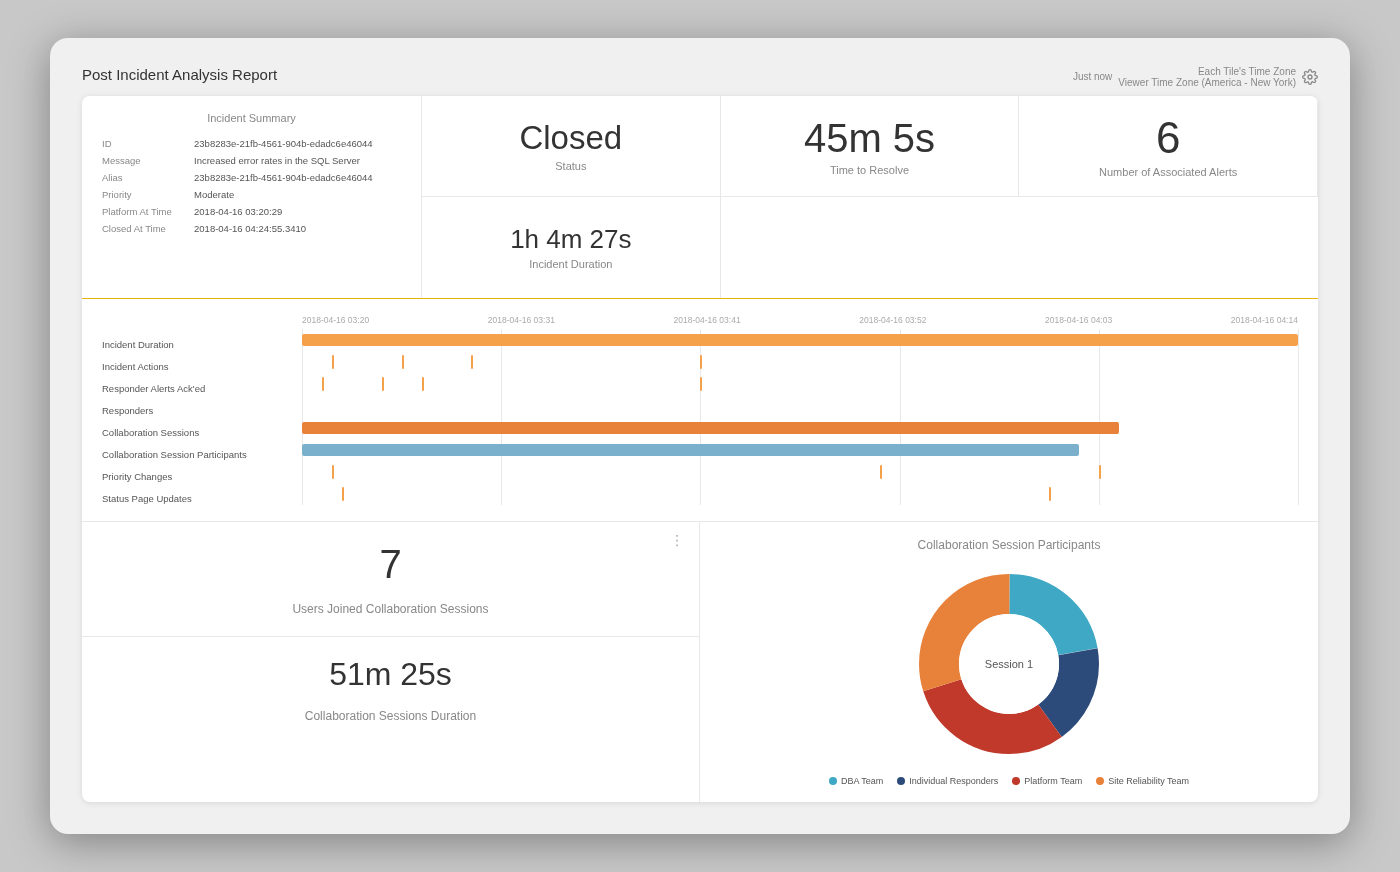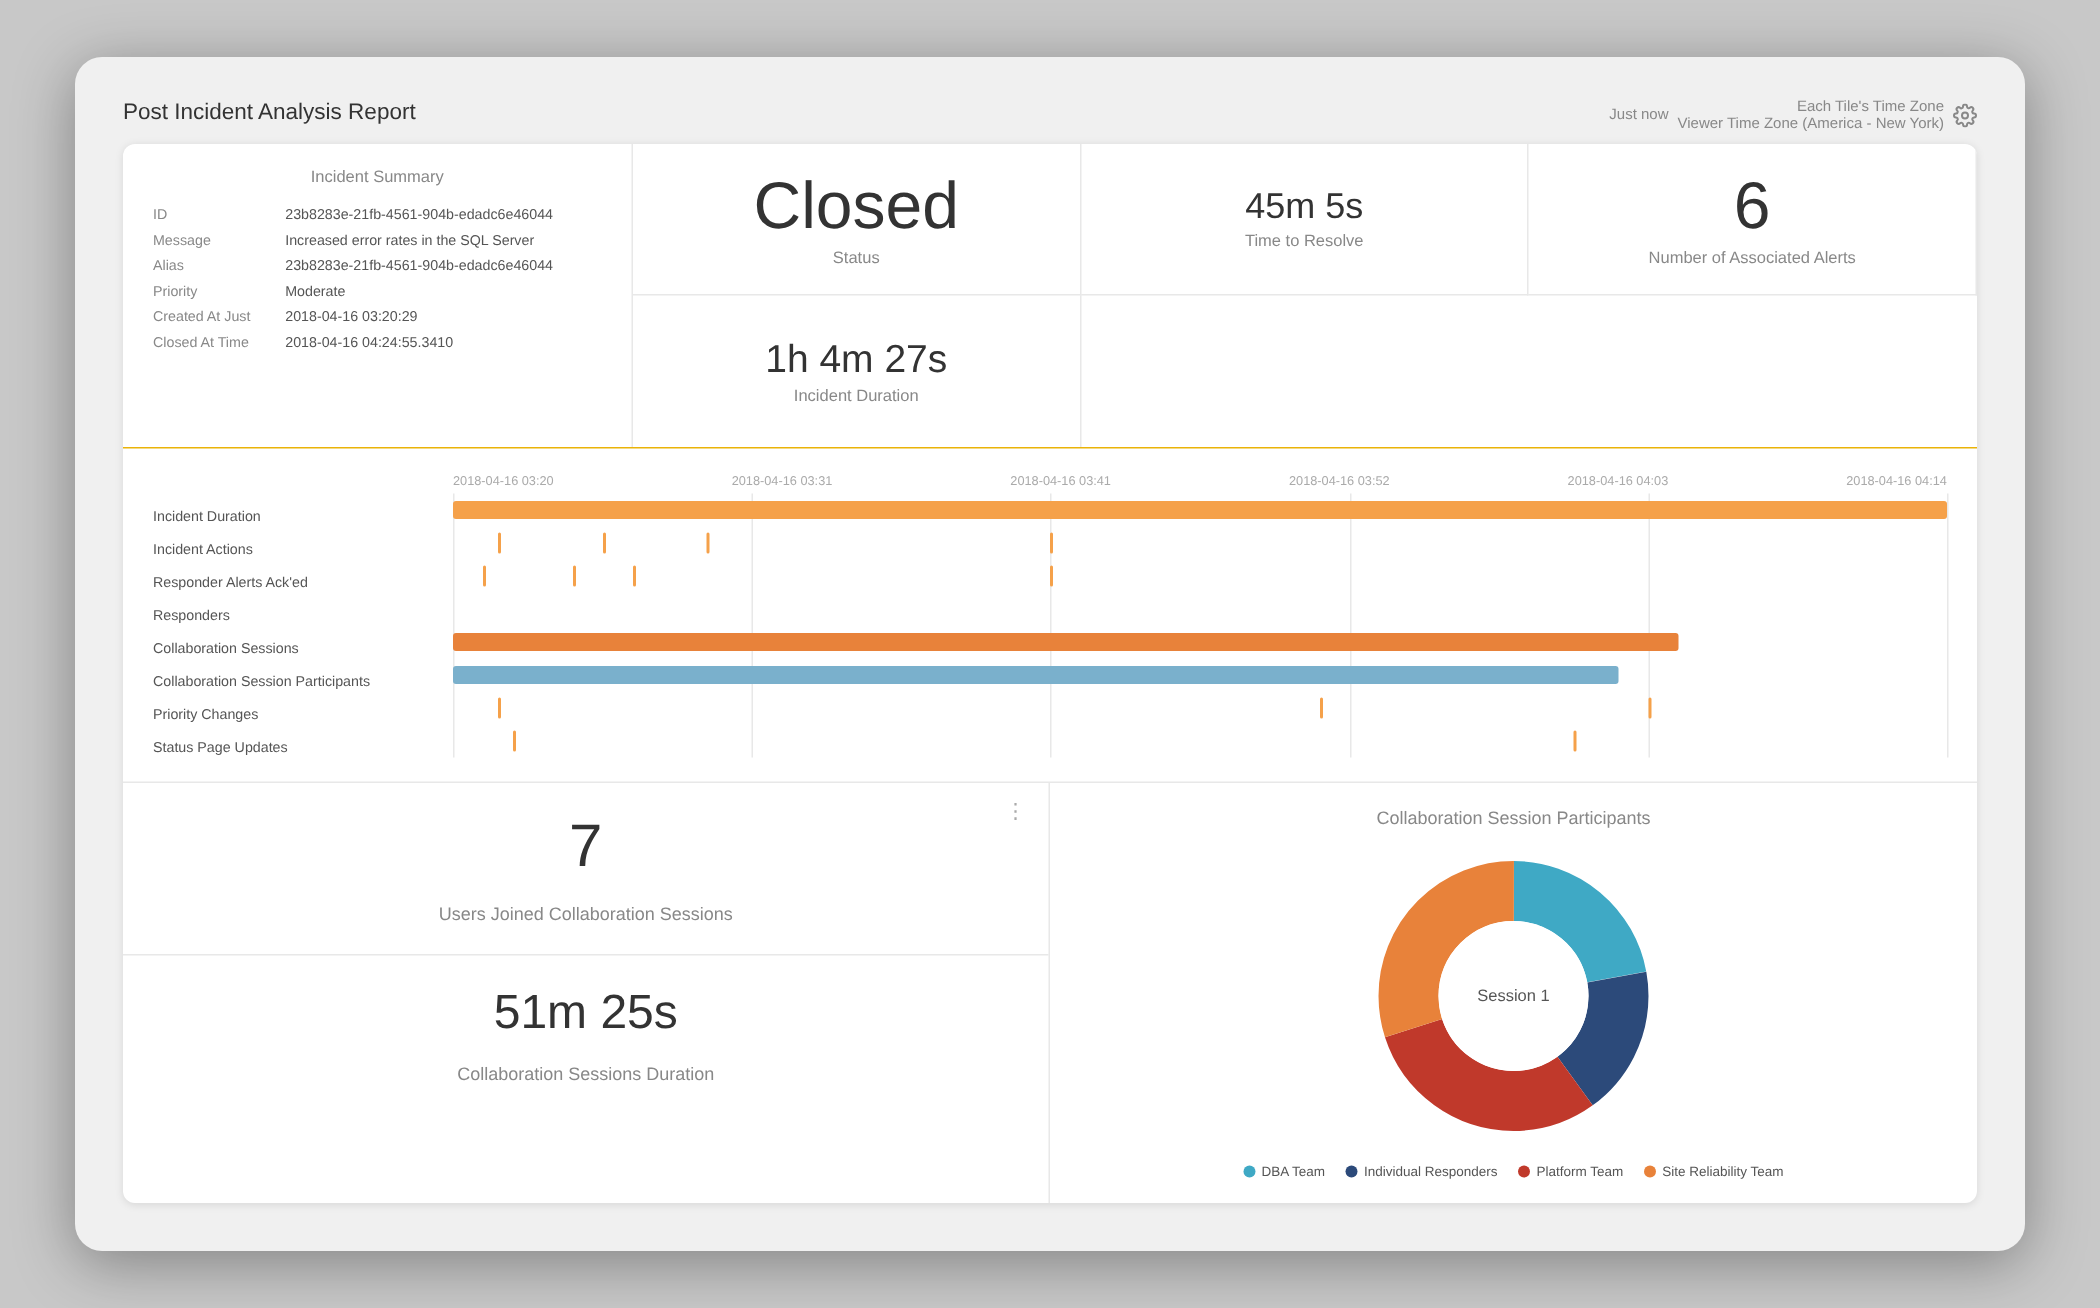--- a/index.html
+++ b/index.html
@@ -74,21 +74,21 @@
       padding: 18px 12px;
       text-align: center;
       border-right: 1px solid #e8e8e8;
       display: flex;
       flex-direction: column;
       align-items: center;
       justify-content: center;
     }
     .metric-cell:last-child { border-right: none; }
     .metric-value {
-      font-size: 24px;
+      font-size: 40px;
       font-weight: 300;
       color: #333;
       line-height: 1.1;
     }
     .metric-label {
       font-size: 11px;
       color: #888;
       margin-top: 4px;
     }
     
@@ -281,34 +281,34 @@
               </tr>
               <tr>
                 <td>Alias</td>
                 <td>23b8283e-21fb-4561-904b-edadc6e46044</td>
               </tr>
               <tr>
                 <td>Priority</td>
                 <td>Moderate</td>
               </tr>
               <tr>
-                <td>Created At Just</td>
+                <td>Platform At Time</td>
                 <td>2018-04-16 03:20:29</td>
               </tr>
               <tr>
                 <td>Closed At Time</td>
                 <td>2018-04-16 04:24:55.3410</td>
               </tr>
             </tbody>
         </table>
       </div>
 
       <div style="grid-column: 2 / 5; display: grid; grid-template-columns: 1fr 1fr 1fr; grid-template-rows: 1fr 1fr;">
         <div class="metric-cell" style="border-right:1px solid #e8e8e8; border-bottom:1px solid #e8e8e8;">
-          <span class="metric-value" style="font-size:44px;">Closed</span>
+          <span class="metric-value" style="font-size:33px;">Closed</span>
           <span class="metric-label">Status</span>
         </div>
         <div class="metric-cell" style="border-right:1px solid #e8e8e8; border-bottom:1px solid #e8e8e8;">
           <span class="metric-value">45m 5s</span>
           <span class="metric-label">Time to Resolve</span>
         </div>
         <div class="metric-cell" style="border-bottom:1px solid #e8e8e8;">
           <span class="metric-value" style="font-size:44px;">6</span>
           <span class="metric-label">Number of Associated Alerts</span>
         </div>

